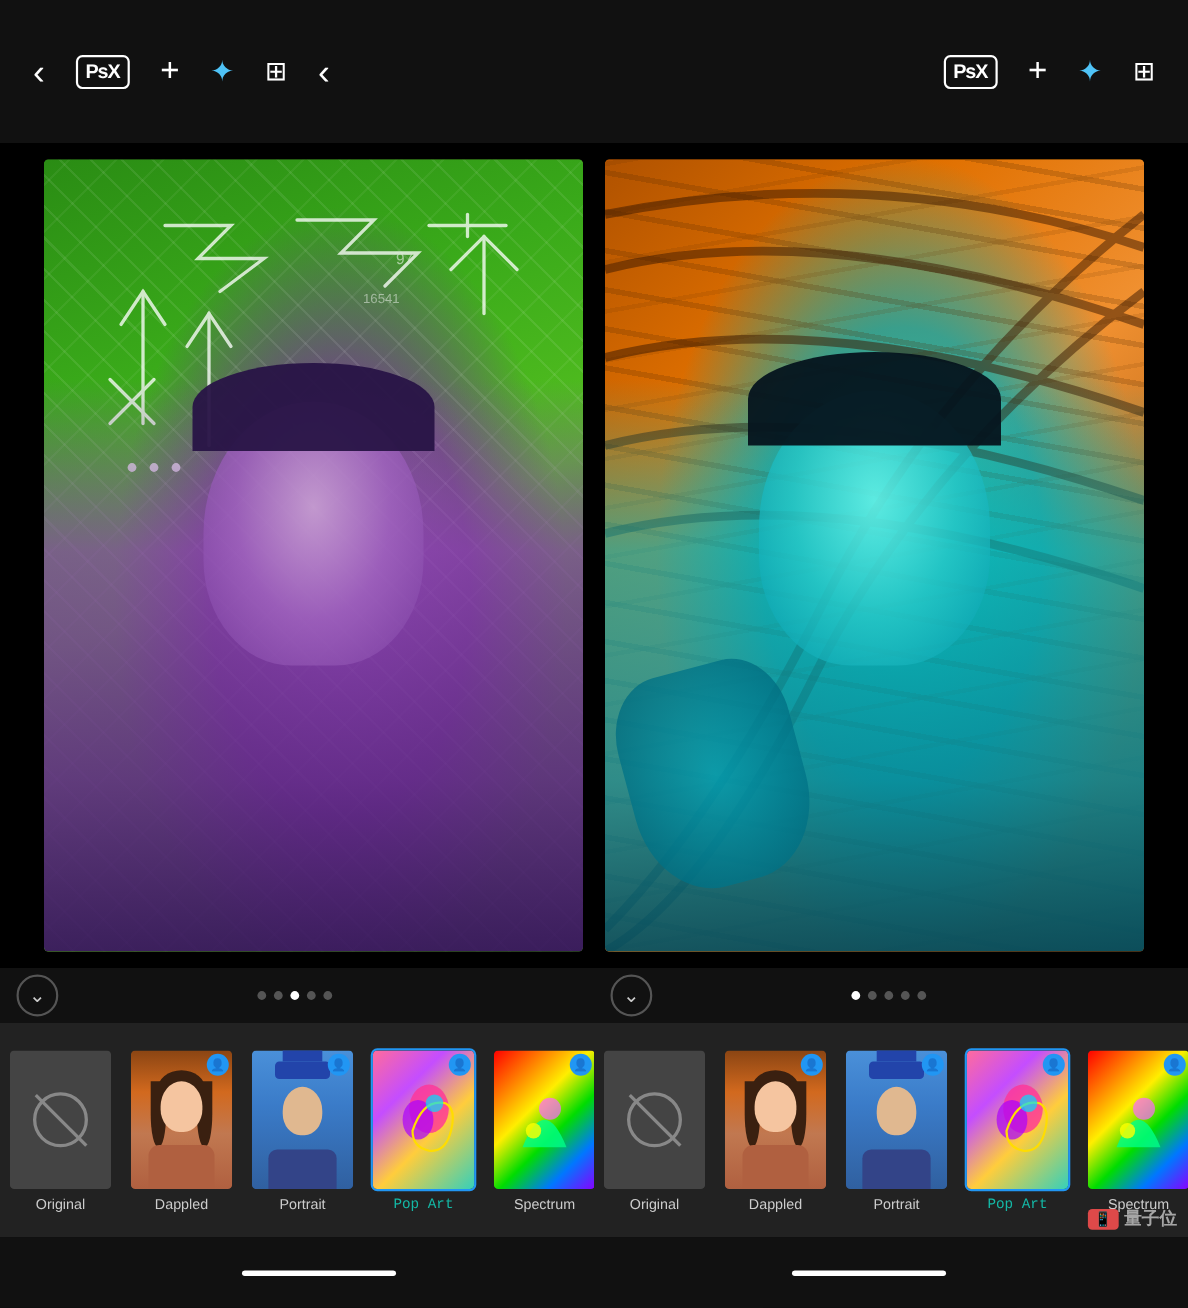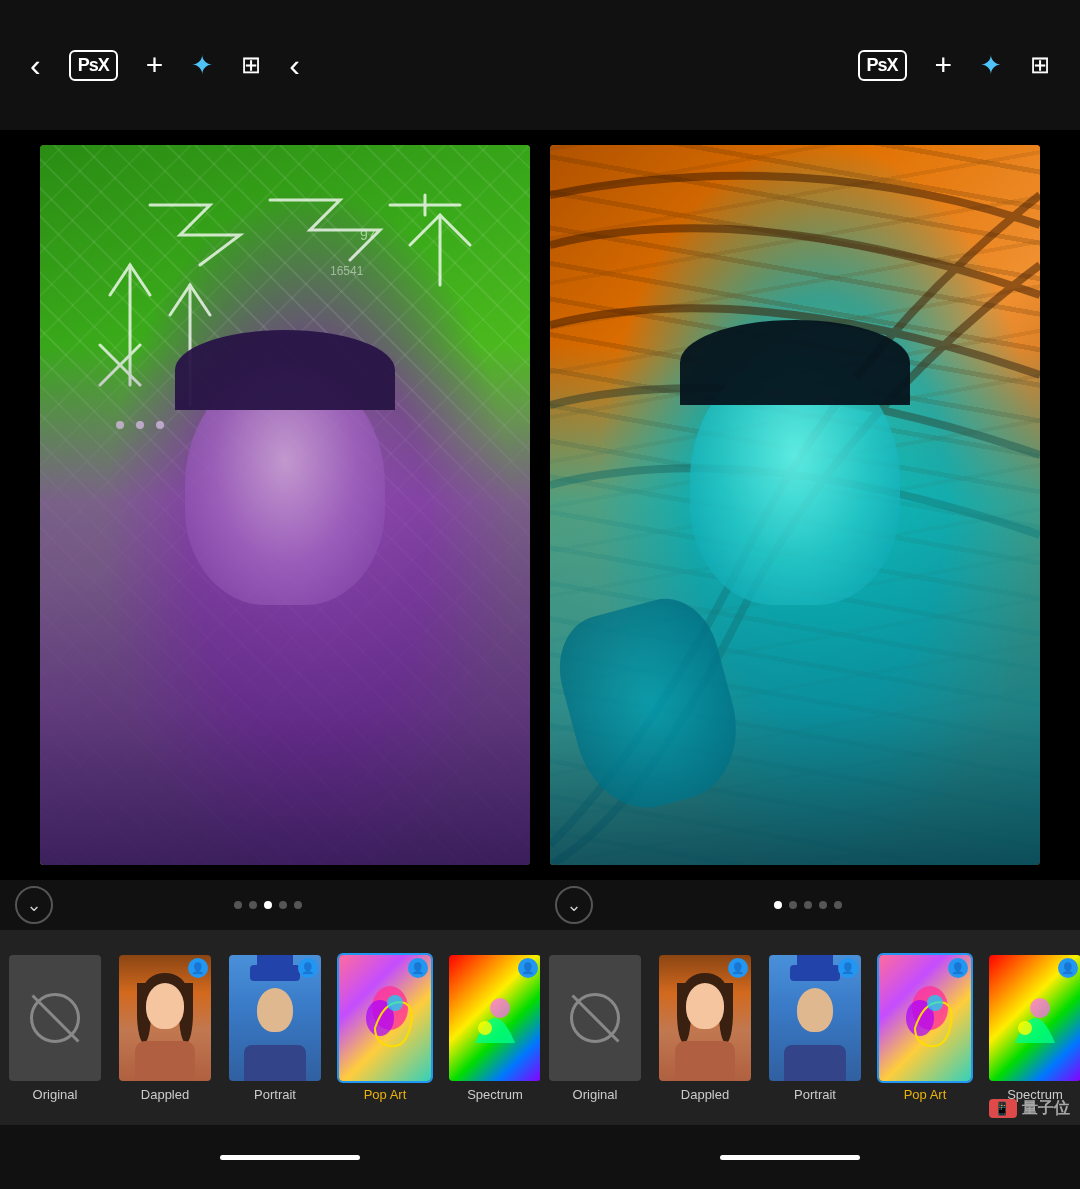--- a/index.html
+++ b/index.html
@@ -211,21 +211,22 @@
       display: flex;
       align-items: center;
       justify-content: center;
     }
     .filter-label {
       font-size: 13px;
       color: #ccc;
       text-align: center;
     }
     .filter-item.selected .filter-label {
-      color: #eab308;
+      color: #14b8a6;
+      font-family: Liberation Mono, monospace;
     }
     .user-badge {
       position: absolute;
       top: 3px;
       right: 3px;
       width: 20px;
       height: 20px;
       background: #2196F3;
       border-radius: 50%;
       display: flex;

